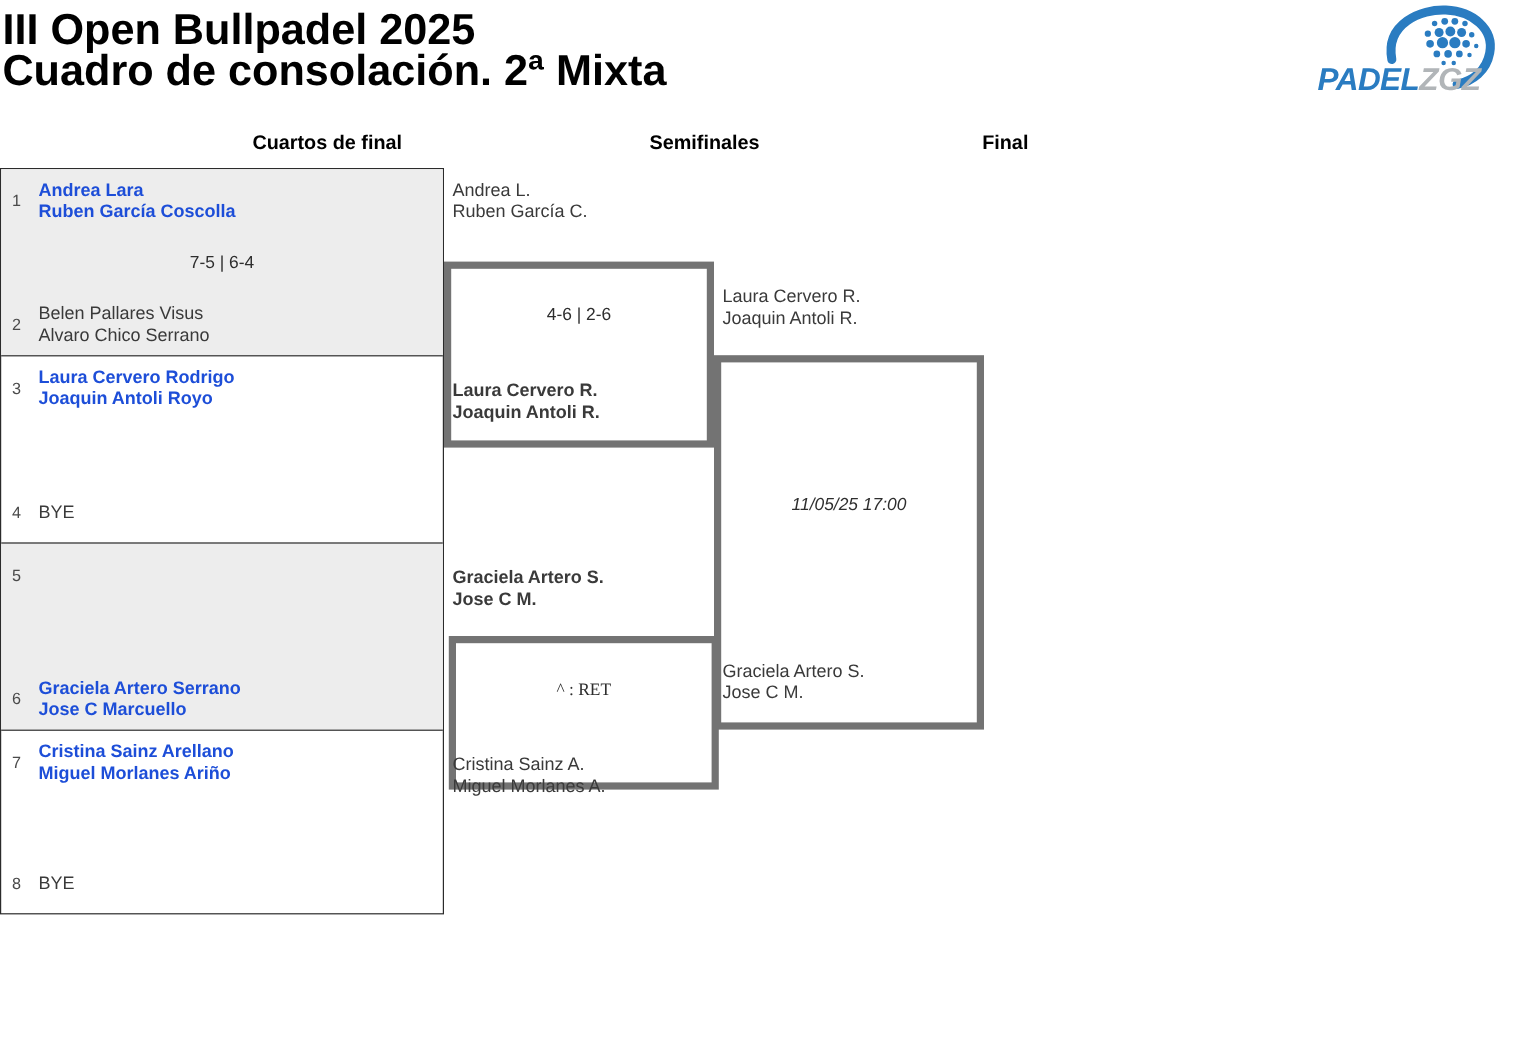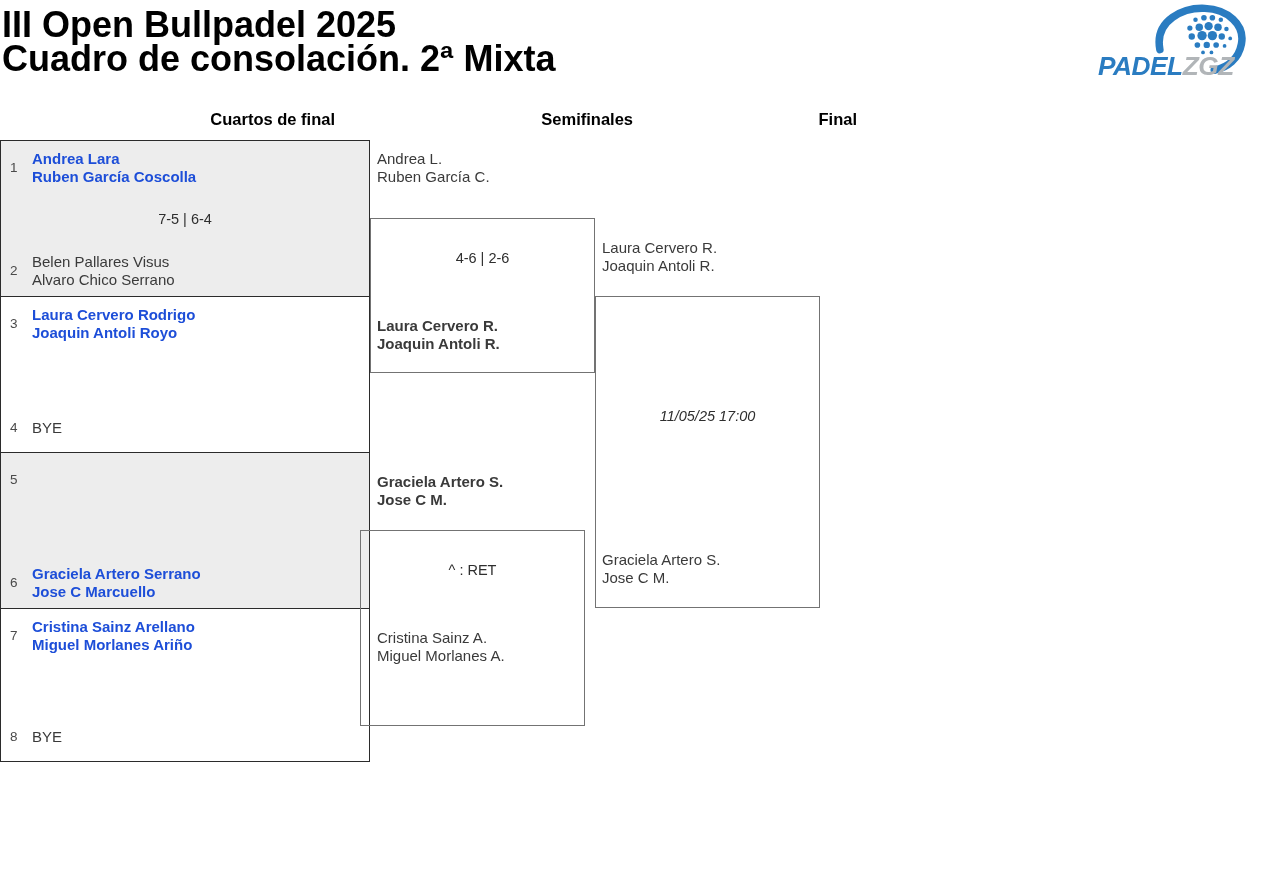--- a/index.html
+++ b/index.html
@@ -28,23 +28,23 @@
   .team-top { top:9px; }
   .team-bottom { bottom:8px; }
   .team-bottom.is-bye { bottom:16px; }
   .seed { flex:0 0 13px; font-size:13.5px; color:#4a4a4a; }
   .names { flex:1; font-size:15px; line-height:17.5px; color:#3a3a3a; }
   .names div { min-height:17.5px; }
   .winner { font-weight:700; color:#1d4ed8; }
   .match-score { position:absolute; left:0; right:0; top:70px; text-align:center;
     font-size:14.5px; color:#2e2e2e; }
   
-  .sf-box, .final-box { position:absolute; border:1px solid #737373; width:225px; background:transparent; }
+  .sf-box, .final-box { position:absolute; border:6px solid #737373; width:225px; background:transparent; }
   .sf-1 { left:370px; top:218px; height:155px; }
-  .sf-2 { left:360px; top:530px; height:196px; }
+  .sf-2 { left:374px; top:530px; height:128px;font-family:Liberation Serif, serif; }
   .final-box { left:595px; top:296px; height:312px;font-style:italic; }
   .box-score { position:absolute; left:0; right:0; top:31px; text-align:center;
     font-size:14.5px; color:#2e2e2e; }
   .final-box .box-score { top:111px; }
   
   .bracket-label { position:absolute; width:212px; font-size:15px; line-height:17.5px; color:#3a3a3a; }
   .bracket-label div { min-height:17.5px; }
   .lbl-sf1-top { left:377px; top:150px; }
   .lbl-sf1-bot { left:377px; top:317px; }
   .lbl-sf2-top { left:377px; top:473px; }

